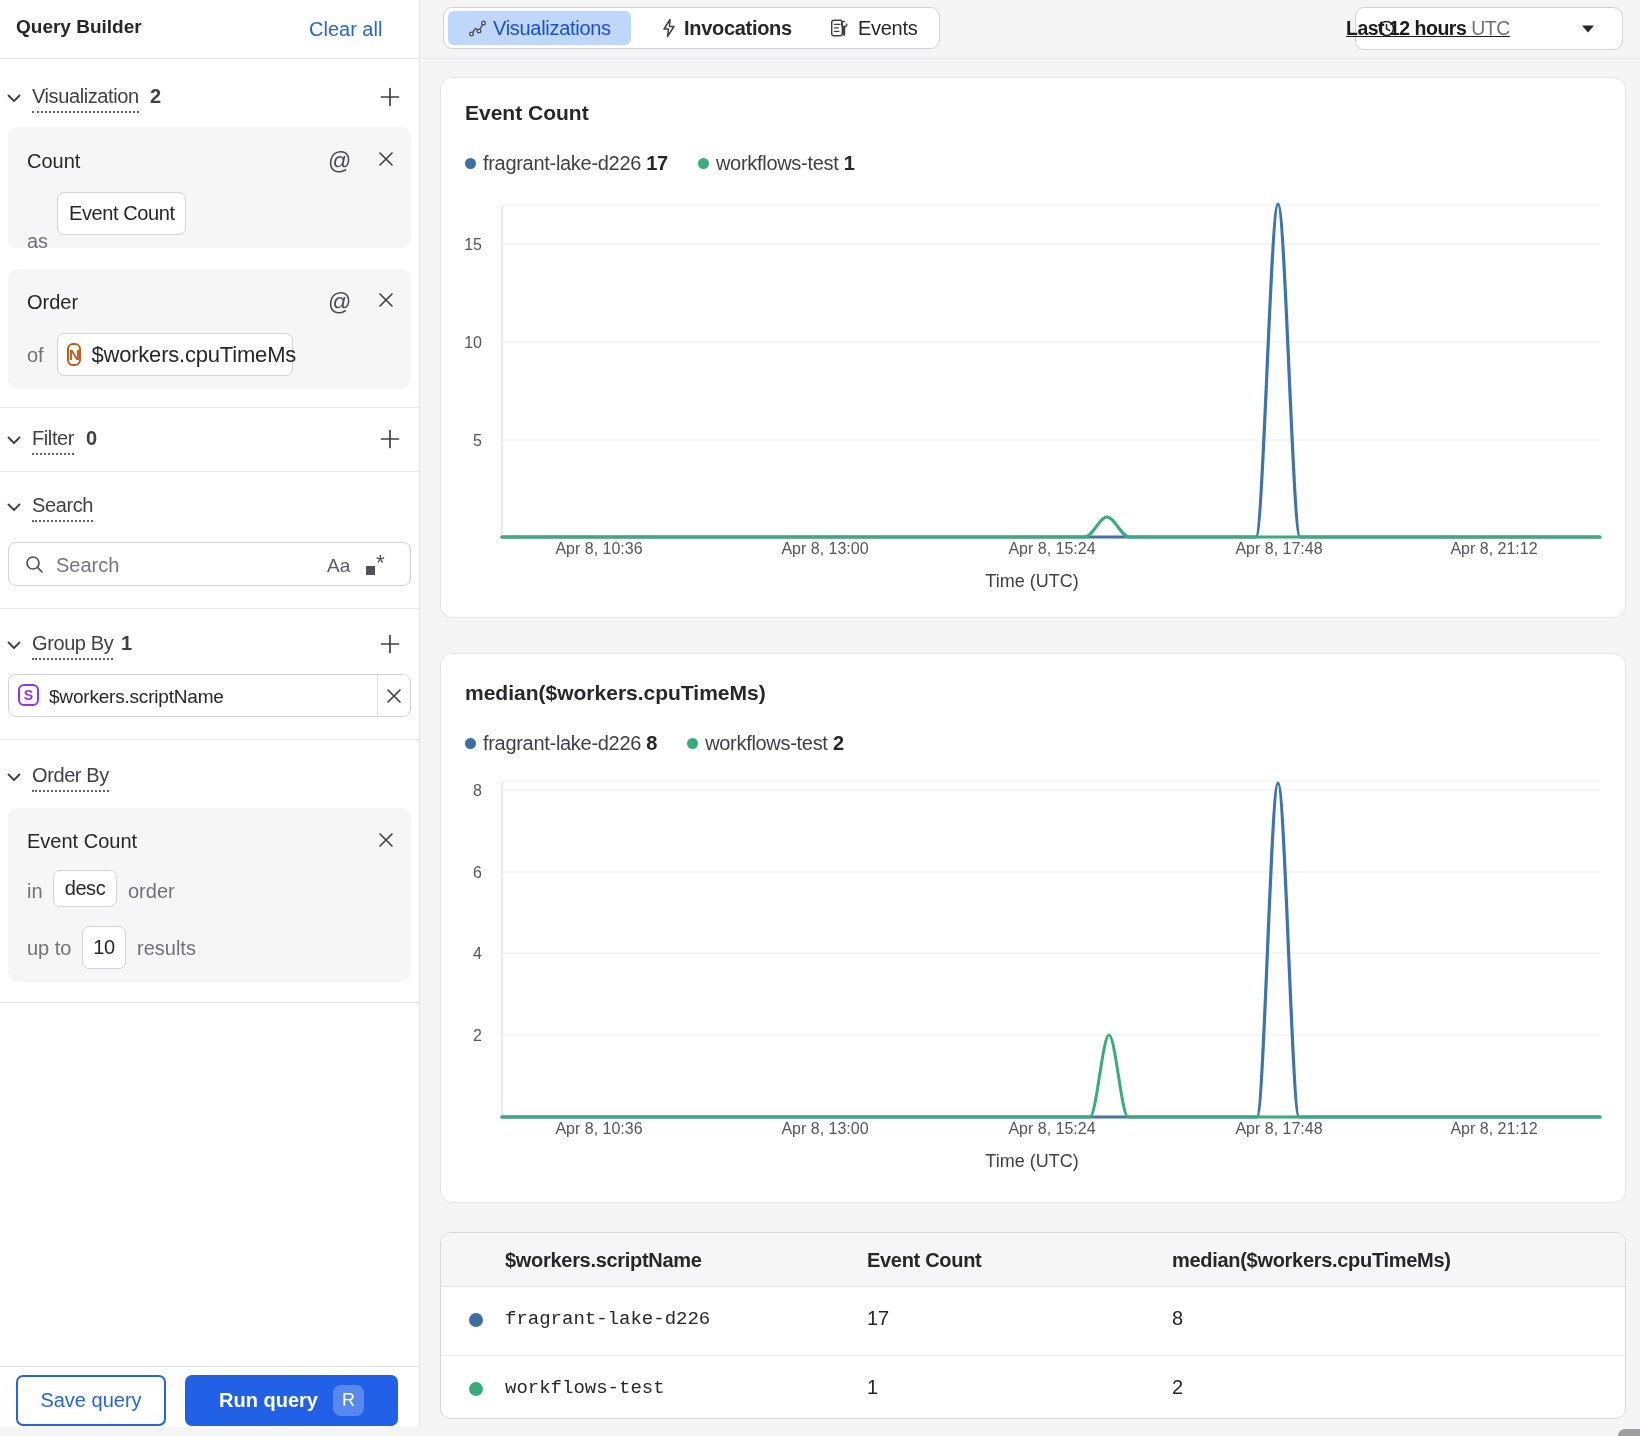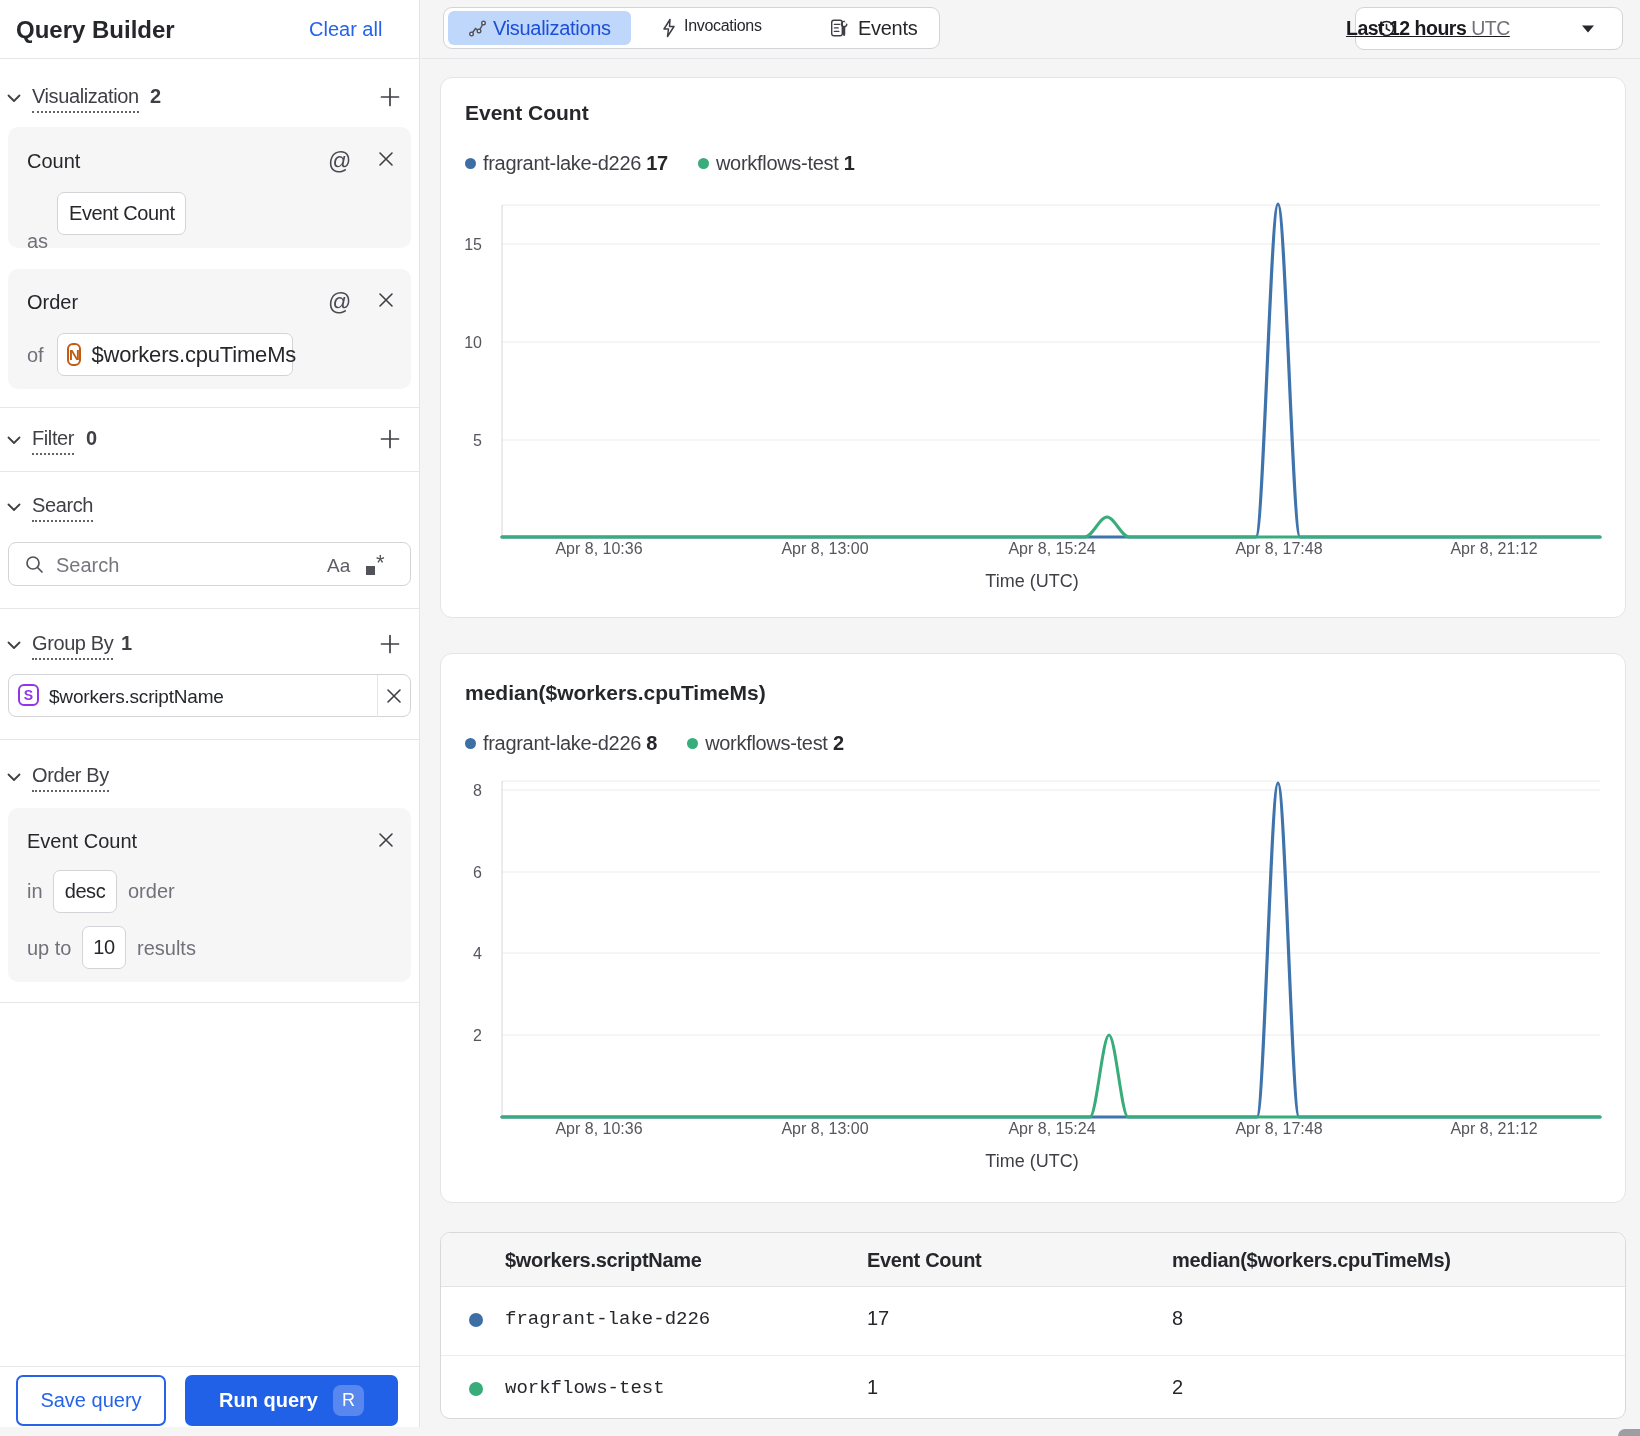--- a/index.html
+++ b/index.html
@@ -16,21 +16,21 @@
 .gcard { position:absolute; left:8px; width:403px; background:#f6f6f7; border-radius:10px; }
 .cardtitle { position:absolute; font-size:20px; font-weight:500; color:#26272b; }
 .atico { position:absolute; font-size:23px; color:#4a4a52; }
 .xico { position:absolute; width:16px; height:16px; }
 .graylbl { position:absolute; font-size:20px; color:#71717a; }
 .wbox { position:absolute; background:#fff; border:1px solid #d4d4d8; border-radius:7px; font-size:20px; letter-spacing:-0.4px; color:#26272b; display:flex; align-items:center; }
 </style>
 </head>
 <body>
 <div id="sidebar">
-  <div class="abs" style="left:16px;top:16px;font-size:24px;font-weight:700;color:#26272b;text-align:right;">Query Builder</div>
+  <div class="abs" style="left:16px;top:16px;font-size:19px;font-weight:700;color:#26272b;text-align:right;">Query Builder</div>
   <div class="abs" style="left:309px;top:18px;font-size:20px;color:#2563eb;">Clear all</div>
   <div class="hr" style="top:58px;"></div>
 
   <svg class="chev" style="left:5px;top:89px;" viewBox="0 0 18 18">
       <path d="M3.5 6.5 L9 12 L14.5 6.5" fill="none" stroke="#3f3f46" stroke-width="1.8" stroke-linecap="round" stroke-linejoin="round"></path>
     </svg>
   <div class="sechead" style="left:32px;top:85px;">Visualization</div>
   <div class="seccount" style="left:150px;top:85px;">2</div>
   <svg class="plus" style="left:379px;top:86px;" viewBox="0 0 22 22">
       <path d="M11 2.5 V19.5 M2.5 11 H19.5" stroke="#3f3f46" stroke-width="1.7" stroke-linecap="round"></path>
@@ -111,21 +111,21 @@
       <path d="M3.5 6.5 L9 12 L14.5 6.5" fill="none" stroke="#3f3f46" stroke-width="1.8" stroke-linecap="round" stroke-linejoin="round"></path>
     </svg>
   <div class="sechead" style="left:32px;top:764px;">Order By</div>
 
   <div class="gcard" style="top:808px;height:174px;"></div>
   <div class="abs" style="left:27px;top:830px;font-size:20px;color:#26272b;">Event Count</div>
   <svg class="xico" style="left:378px;top:832px;" viewBox="0 0 16 16">
       <path d="M2 2 L14 14 M14 2 L2 14" stroke="#3f3f46" stroke-width="1.6" stroke-linecap="round"></path>
     </svg>
   <div class="graylbl" style="left:27px;top:880px;">in</div>
-  <div class="wbox" style="left:53px;top:870px;width:64px;height:43px;justify-content:center;">desc</div>
+  <div class="wbox" style="left:53px;top:870px;width:64px;height:37px;justify-content:center;">desc</div>
   <div class="graylbl" style="left:128px;top:880px;">order</div>
   <div class="graylbl" style="left:27px;top:937px;">up to</div>
   <div class="wbox" style="left:82px;top:926px;width:44px;height:43px;justify-content:center;">10</div>
   <div class="graylbl" style="left:137px;top:937px;">results</div>
 
   <div class="hr" style="top:1002px;"></div>
   <div class="hr" style="top:1366px;"></div>
   <div class="abs" style="left:16px;top:1375px;width:150px;height:51px;background:#fff;border:2px solid #2563eb;border-radius:7px;display:flex;align-items:center;justify-content:center;font-size:20px;color:#2563eb;">Save query</div>
   <div class="abs" style="left:185px;top:1375px;width:213px;height:51px;background:#2161e8;border-radius:7px;display:flex;align-items:center;justify-content:center;font-size:20px;font-weight:700;color:#fff;">Run query<span style="display:inline-flex;align-items:center;justify-content:center;width:31px;height:31px;margin-left:15px;background:rgba(255,255,255,0.25);border-radius:8px;font-size:18px;font-weight:400;">R</span></div>
 </div>
@@ -138,21 +138,21 @@
   <svg class="abs" style="left:48px;top:20px;width:17px;height:17px;" viewBox="0 0 17 17">
     <path d="M2.5 14 L6.5 8.5 L10 11 L14.5 3" fill="none" stroke="#52525b" stroke-width="1.5"></path>
     <circle cx="2.5" cy="14" r="1.8" fill="#f0f5ff" stroke="#52525b" stroke-width="1.4"></circle>
     <circle cx="10" cy="11" r="1.8" fill="#f0f5ff" stroke="#52525b" stroke-width="1.4"></circle>
     <circle cx="14.5" cy="3" r="1.8" fill="#f0f5ff" stroke="#52525b" stroke-width="1.4"></circle>
   </svg>
   <div class="abs" style="left:72px;top:17px;font-size:20px;letter-spacing:-0.3px;font-weight:500;color:#1c4ed8;">Visualizations</div>
   <svg class="abs" style="left:240px;top:18px;width:16px;height:20px;" viewBox="0 0 16 20">
       <path d="M9 1.5 L3 11 H7.5 L6.5 18.5 L13 8.5 H8.5 Z" fill="none" stroke="#3f3f46" stroke-width="1.5" stroke-linejoin="round"></path>
     </svg>
-  <div class="abs" style="left:263px;top:17px;font-size:16px;letter-spacing:-0.3px;font-weight:400;color:#26272b;">Invocations</div>
+  <div class="abs" style="left:263px;top:17px;font-size:20px;letter-spacing:-0.3px;font-weight:700;color:#26272b;">Invocations</div>
   <svg class="abs" style="left:409px;top:18px;width:19px;height:20px;" viewBox="0 0 19 20">
     <rect x="1.7" y="2.2" width="10.6" height="15.6" rx="2.2" fill="none" stroke="#3f3f46" stroke-width="1.4"></rect>
     <path d="M4.4 6.4 H9.6 M4.4 9.9 H8.2 M4.4 13.4 H8.8" stroke="#3f3f46" stroke-width="1.4" stroke-linecap="round"></path>
     <circle cx="14.1" cy="6.1" r="2.7" fill="none" stroke="#3f3f46" stroke-width="1.4"></circle>
     <path d="M15.5 2.8 L18 5.3" stroke="#ffffff" stroke-width="2.4"></path>
     <path d="M14.1 8.8 V16.8" stroke="#3f3f46" stroke-width="2.3" stroke-linecap="round"></path>
   </svg>
   <div class="abs" style="left:437px;top:17px;font-size:20px;letter-spacing:-0.3px;font-weight:500;color:#26272b;">Events</div>
 
   <div class="abs" style="left:934px;top:7px;width:268px;height:43px;background:#fff;border:1px solid #d4d4d8;border-radius:9px;"></div>

